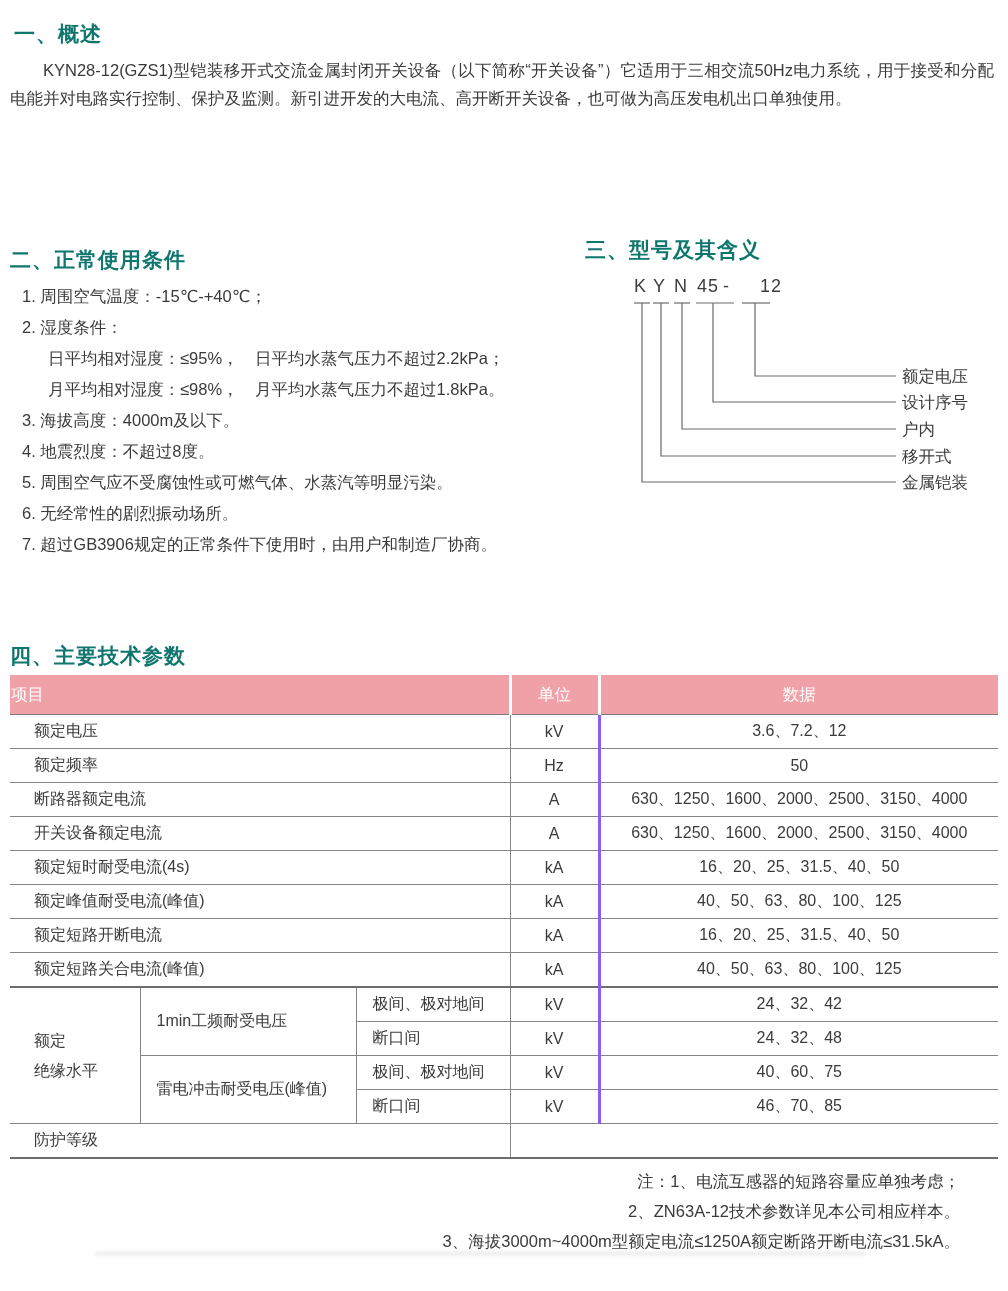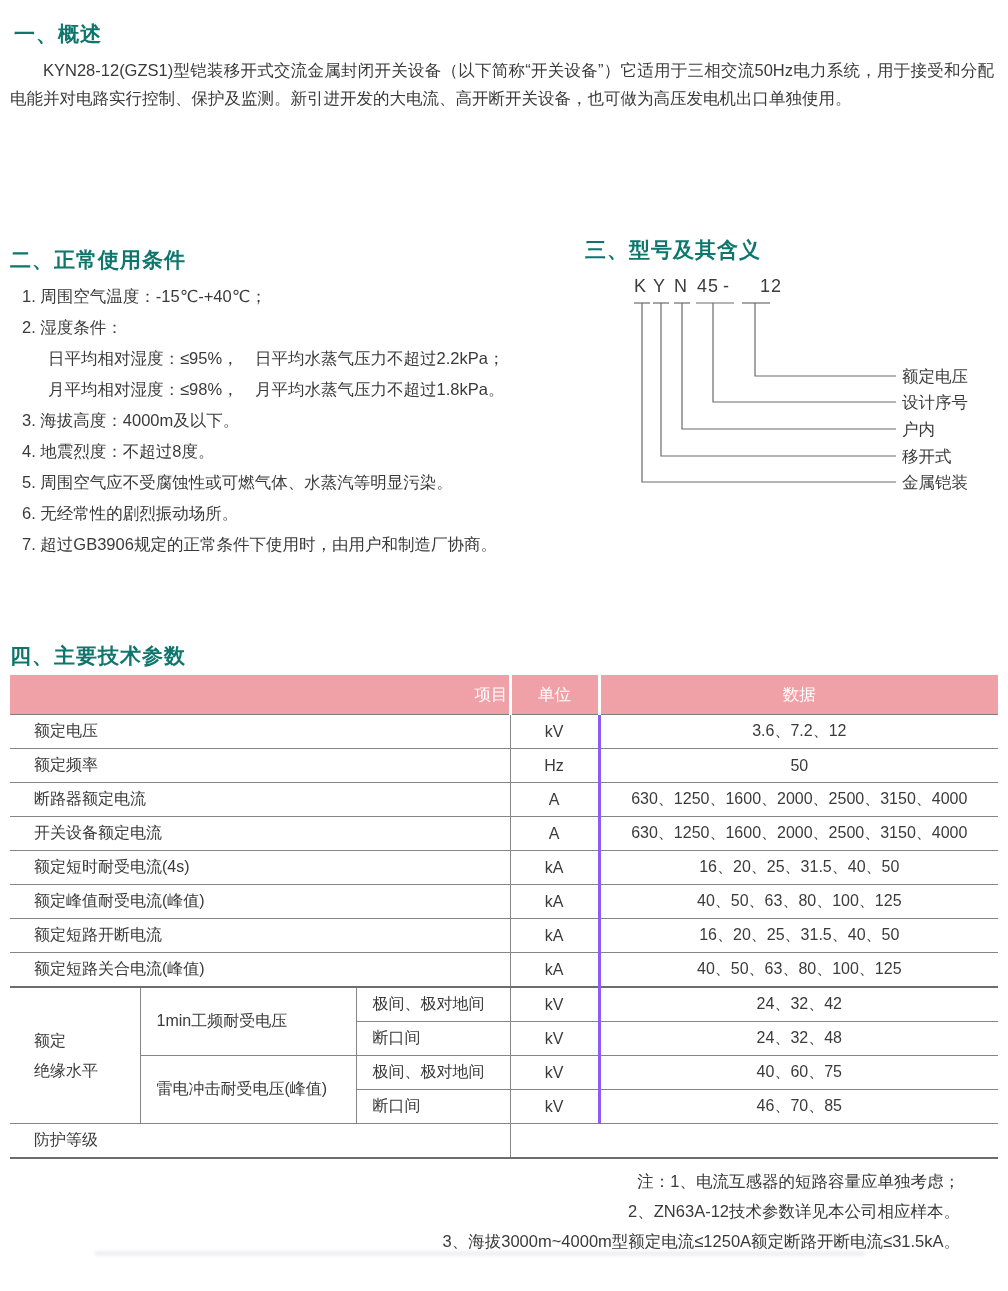--- a/index.html
+++ b/index.html
@@ -51,21 +51,21 @@
   
   .params{
     position:absolute; left:10px; top:675px; width:988px;
     border-collapse:collapse; table-layout:fixed;
   }
   .params th{
     background:#f0a1a7; color:#ffffff; font-weight:400;
     font-size:16.5px; height:37px;
     border-bottom:1px solid #7d7d7d;
   }
-  .params th.h-item{text-align:right; }
+  .params th.h-item{text-align:left; }
   .params th.h-sep{border-left:3px solid #ffffff;}
   .params td{
     height:33px; font-size:16px; color:#3b3b3b;
     border-bottom:1px solid #858585;
     padding:0; text-align:center; overflow:hidden; white-space:nowrap;
   }
   .params td.item{text-align:left; padding-left:24px;}
   .params td.subcell{text-align:left; padding-left:16px; border-left:1px solid #858585;}
   .params td.unit{border-left:1px solid #858585; border-right:3px solid #8b5cf6;}
   .params td.group{text-align:left; padding-left:24px; line-height:30px;}

